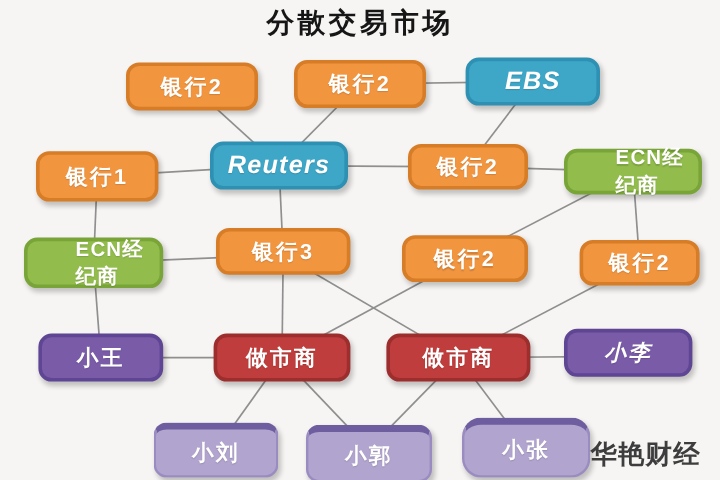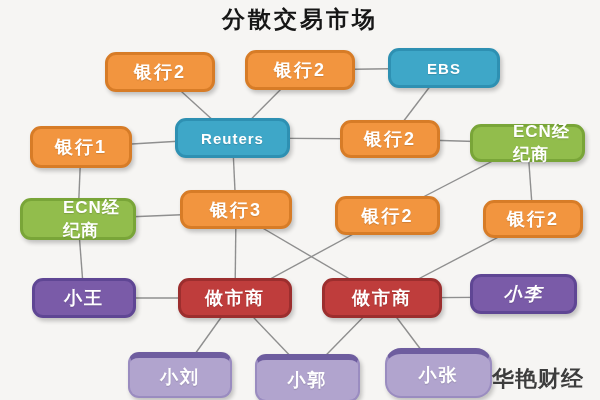--- a/index.html
+++ b/index.html
@@ -16,21 +16,21 @@
     letter-spacing:3px;color:var(--titleColor,#161616);
   }
   #edges{position:absolute;left:0;top:0;}
   .node{
     position:absolute;display:flex;align-items:center;justify-content:center;
     border-radius:11px;border:3px solid transparent;
     color:#fff;font-weight:bold;font-size:18px;letter-spacing:2px;
     box-sizing:border-box;box-shadow:2px 3px 4px rgba(0,0,0,0.22);
     text-shadow:0 1px 1px rgba(0,0,0,0.15);
   }
-  .node.latin{letter-spacing:1px;font-size:15px;}
+  .node.latin{letter-spacing:1px;font-size:21px;font-style:italic;}
   .orange{background:var(--orange);border-color:var(--orangeBorder);}
   .teal{background:var(--teal);border-color:var(--tealBorder);}
   .green{background:var(--green);border-color:var(--greenBorder);font-size:17px;letter-spacing:1px;padding-left:40px;}
   .purple{background:var(--purple);border-color:var(--purpleBorder);}
   .red{background:var(--red);border-color:var(--redBorder);}
   .lilac{
     background:var(--lilac);
     border:2px solid var(--lilacBorder);
     border-top:6px solid var(--lilacTop);
   }

